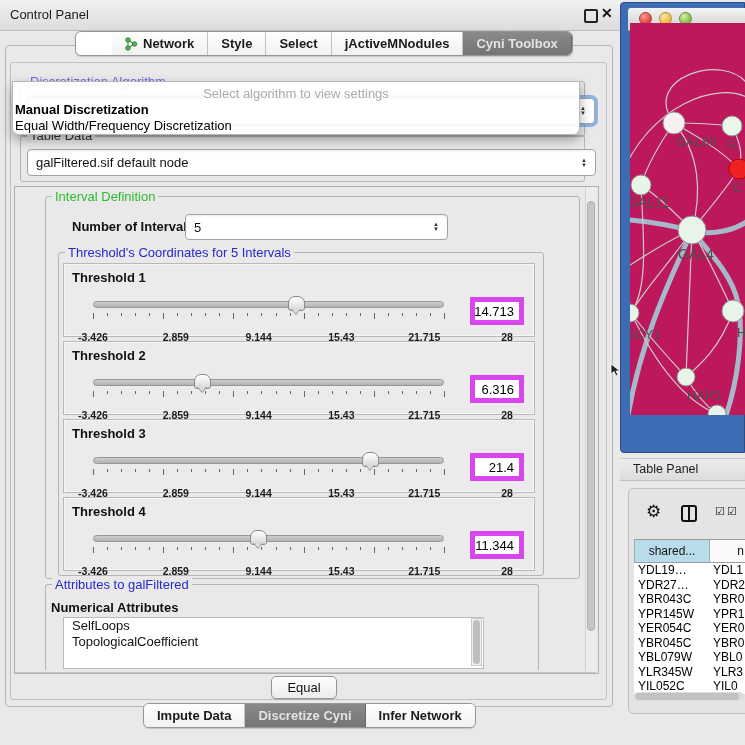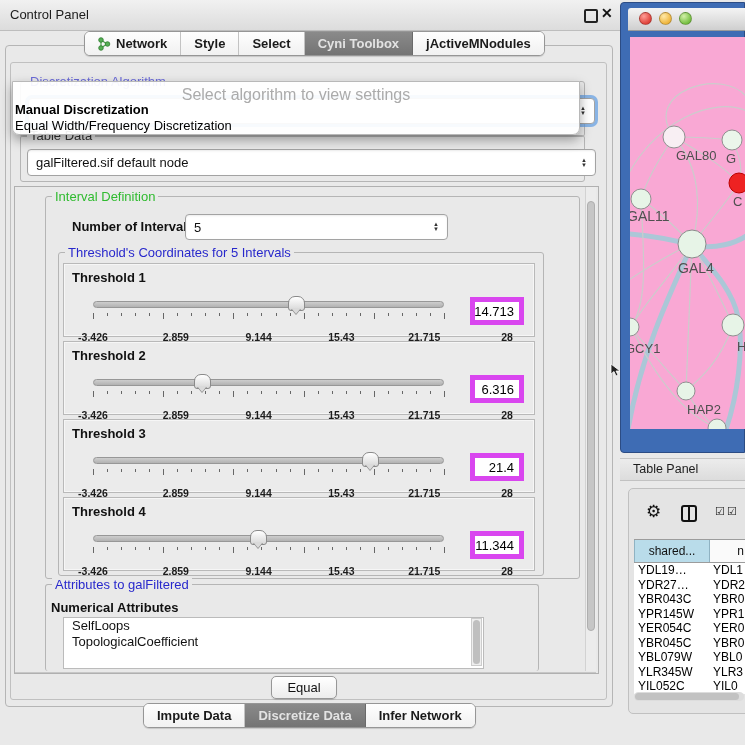--- a/index.html
+++ b/index.html
@@ -29,21 +29,21 @@
   .gt-green{color:#2fbb2f;}
   .gt-dark{color:#333;}
 
   
   .combo{background:#fff;border:1px solid #a3a3a3;border-radius:4px;font-size:13px;color:#111;display:flex;align-items:center;padding:0 8px;box-shadow:inset 0 1px 2px rgba(0,0,0,.08);}
   .combo .stepper{position:absolute;right:8px;top:50%;transform:translateY(-50%);display:flex;flex-direction:column;line-height:5px;font-size:6px;color:#333;}
   .focus-ring{box-shadow:0 0 0 3px rgba(96,156,227,.7);}
 
   
   .popup{left:12px;top:81px;width:566px;height:52px;background:rgba(255,255,255,.93);border:1px solid #b8b8b8;border-radius:0 0 7px 7px;box-shadow:0 5px 12px rgba(0,0,0,.35);z-index:20;}
-  .popup .prompt{position:absolute;left:0;right:0;top:4px;text-align:center;font-size:16px;color:#ababab;}
+  .popup .prompt{position:absolute;left:0;right:0;top:4px;text-align:center;font-size:13px;color:#ababab;}
   .popup .opt{position:absolute;left:2px;font-size:13px;color:#000;white-space:nowrap;}
   .popup .opt.bold{font-weight:bold;}
 
   
   .t-block{left:63px;width:470px;height:72px;border:1px solid #b9b9b9;background:#ebebeb;box-shadow:inset 0 0 0 1px #f6f6f6;}
   .t-label{position:absolute;left:8px;top:6px;font-size:13px;font-weight:bold;color:#111;}
   .track-wrap{position:absolute;left:29px;top:36px;width:351px;height:10px;}
   .track{position:absolute;left:0;top:1px;width:100%;height:7px;border-radius:4px;background:linear-gradient(#cdcdcd,#b2b2b2);border:1px solid #979797;box-sizing:border-box;}
   .thumb{position:absolute;top:-4px;width:15px;height:13px;background:linear-gradient(#ffffff,#d8d8d8);border:1px solid #8a8a8a;border-radius:7px 7px 3px 3px;z-index:2;}
   .thumb:after{content:"";position:absolute;left:2px;top:11px;border-left:5px solid transparent;border-right:5px solid transparent;border-top:6px solid #dadada;filter:drop-shadow(0 1px 0 #8a8a8a);}
@@ -68,21 +68,21 @@
   .main-vsb{left:585px;top:187px;width:11px;height:484px;background:#ececec;border-left:1px solid #d2d2d2;box-sizing:border-box;}
   .main-vsb .thumb-v{position:absolute;left:1px;top:14px;width:8px;height:430px;background:#c6c6c6;border:1px solid #aeaeae;border-radius:5px;box-sizing:border-box;}
 
   
   .net-window{left:620px;top:2px;width:125px;height:451px;background:#3e6cb4;border:1px solid #2c4c84;border-radius:4px 0 0 4px;box-sizing:border-box;}
   .net-titlebar{left:628px;top:8px;width:117px;height:22px;background:linear-gradient(#f4f4f4,#cfcfcf);border-bottom:1px solid #9a9a9a;border-radius:3px 0 0 0;}
   .traffic{position:absolute;top:4px;width:13px;height:13px;border-radius:50%;border:1px solid rgba(0,0,0,.25);box-sizing:border-box;}
   .tl-red{left:11px;background:radial-gradient(circle at 35% 30%,#ff9d96,#e0443c 70%);}
   .tl-yellow{left:31px;background:radial-gradient(circle at 35% 30%,#ffe9a8,#efb63e 70%);}
   .tl-green{left:51px;background:radial-gradient(circle at 35% 30%,#d2f0a8,#77c043 70%);}
-  .net-canvas{left:630px;top:37px;width:115px;height:392px;background:#f9a8d4;overflow:hidden;}
+  .net-canvas{left:630px;top:23px;width:115px;height:392px;background:#be185d;overflow:hidden;}
 
   
   .tp-header{left:620px;top:458px;width:125px;height:21px;background:linear-gradient(#ececec,#dcdcdc);border-top:1px solid #c6c6c6;border-bottom:1px solid #c2c2c2;}
   .tp-header span{position:absolute;left:13px;top:3px;font-size:12.5px;color:#1c1c1c;}
   .tp-body{left:628px;top:488px;width:117px;height:224px;background:#e4e4e4;border:1px solid #c0c0c0;border-radius:5px 0 0 5px;overflow:hidden;}
   .gear-icon{position:absolute;left:17px;top:14px;font-size:17px;color:#111;line-height:17px;}
   .col-icon{position:absolute;left:52px;top:16px;width:12px;height:13px;border:2px solid #111;border-radius:3px;}
   .col-icon:after{content:"";position:absolute;left:5px;top:0;width:2px;height:13px;background:#111;}
   .cb-icon{position:absolute;top:17px;font-size:11px;color:#111;line-height:11px;}
   .tbl{position:absolute;left:5px;top:50px;right:0;}
@@ -106,43 +106,43 @@
 
   <div class="abs titlebar">
     <span class="t-title">Control Panel</span>
     <span class="float-btn"></span>
     <span class="close-btn">✕</span>
   </div>
 
   <div class="abs outer-panel"></div>
   <div class="abs inner-panel"></div>
 
-  <div class="abs tabstrip" style="left:84px;top:31px;">
+  <div class="abs tabstrip" style="left:75px;top:31px;padding-left:36px;">
     <div class="tab">
       <svg class="net-icon" viewBox="0 0 13 14">
         <line x1="3" y1="3" x2="9" y2="7" stroke="#4a9c4a" stroke-width="1.2"></line>
         <line x1="3" y1="11" x2="9" y2="7" stroke="#4a9c4a" stroke-width="1.2"></line>
         <line x1="3" y1="3" x2="3" y2="11" stroke="#4a9c4a" stroke-width="1.2"></line>
         <circle cx="3" cy="3" r="2.3" fill="#55b055" stroke="#2d7a2d" stroke-width="0.8"></circle>
         <circle cx="3" cy="11" r="2.3" fill="#55b055" stroke="#2d7a2d" stroke-width="0.8"></circle>
         <circle cx="9.5" cy="7" r="2.3" fill="#55b055" stroke="#2d7a2d" stroke-width="0.8"></circle>
       </svg>
       <span>Network</span>
     </div>
     <div class="tab">
         <span>Style</span>
       </div>
     <div class="tab">
         <span>Select</span>
       </div>
+    <div class="tab">
+        <span>jActiveMNodules</span>
+      </div>
     <div class="tab selected">
         <span>Cyni Toolbox</span>
-      </div>
-    <div class="tab">
-        <span>jActiveMNodules</span>
       </div>
   </div>
 
   <div class="abs groupbox" style="left:20px;top:81px;width:563px;height:54px;">
     <span class="group-title" style="color:#6a6ad8;">Discretization Algorithm</span>
     <div class="combo focus-ring" style="position:absolute;left:7px;top:16px;width:549px;height:24px;">
       <span class="stepper">
           <span>▲</span>
           <span>▼</span>
         </span>
@@ -377,21 +377,21 @@
     </div>
 
   <div class="abs" style="left:15px;top:672px;width:581px;height:1px;background:#c7c7c7;"></div>
   <div class="abs push-btn" style="left:271px;top:676px;width:64px;height:21px;">Equal</div>
 
   <div class="abs tabstrip" style="left:143px;top:703px;text-align:right;">
     <div class="tab">
         <span>Impute Data</span>
       </div>
     <div class="tab selected">
-        <span>Discretize Data</span>
+        <span>Discretize Cyni</span>
       </div>
     <div class="tab">
         <span>Infer Network</span>
       </div>
   </div>
 
   <div class="abs net-window"></div>
   <div class="abs net-titlebar">
     <span class="traffic tl-red"></span>
     <span class="traffic tl-yellow"></span>

